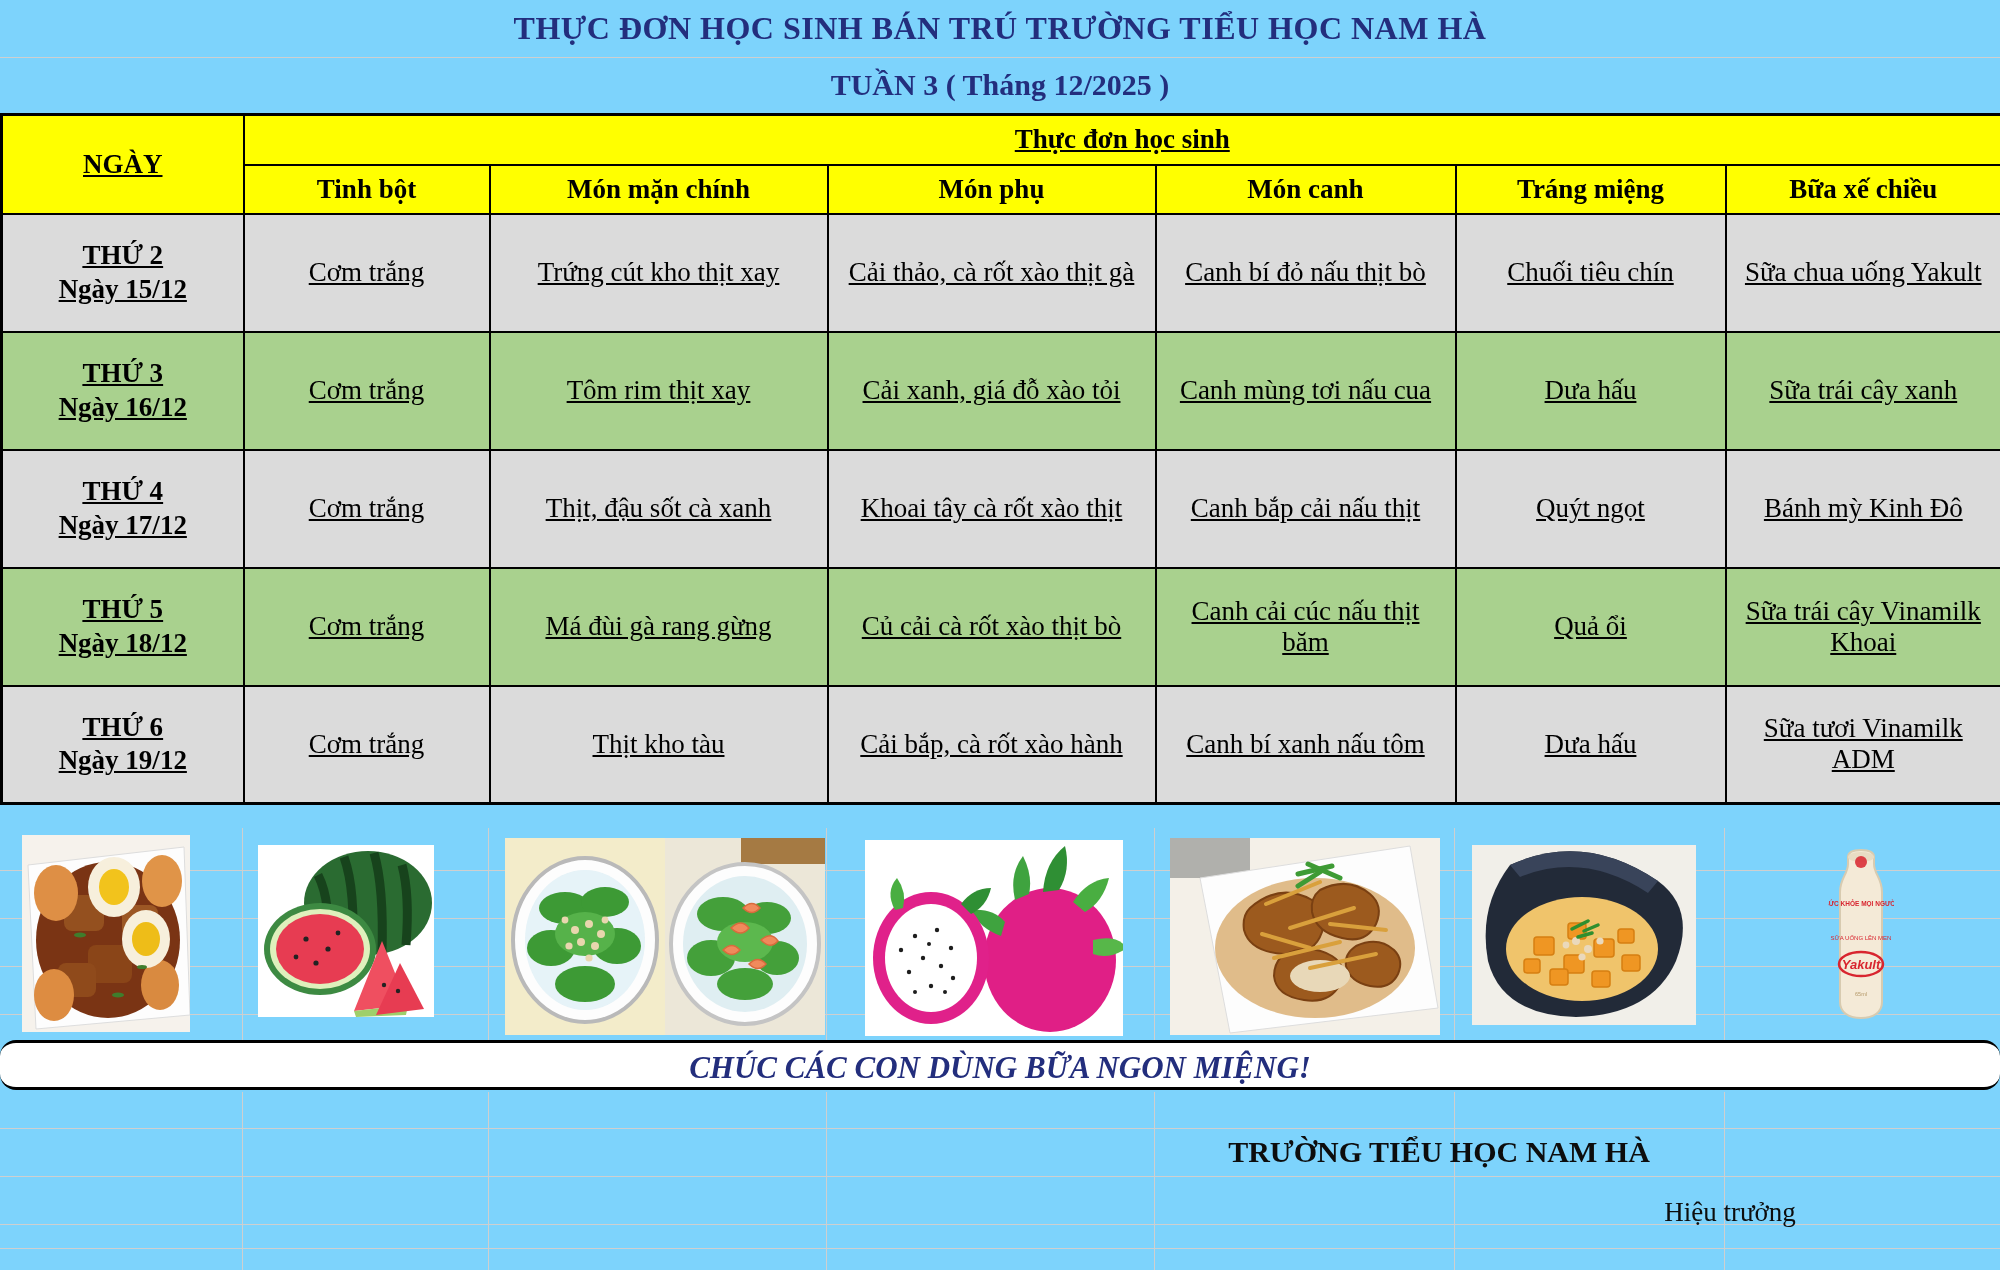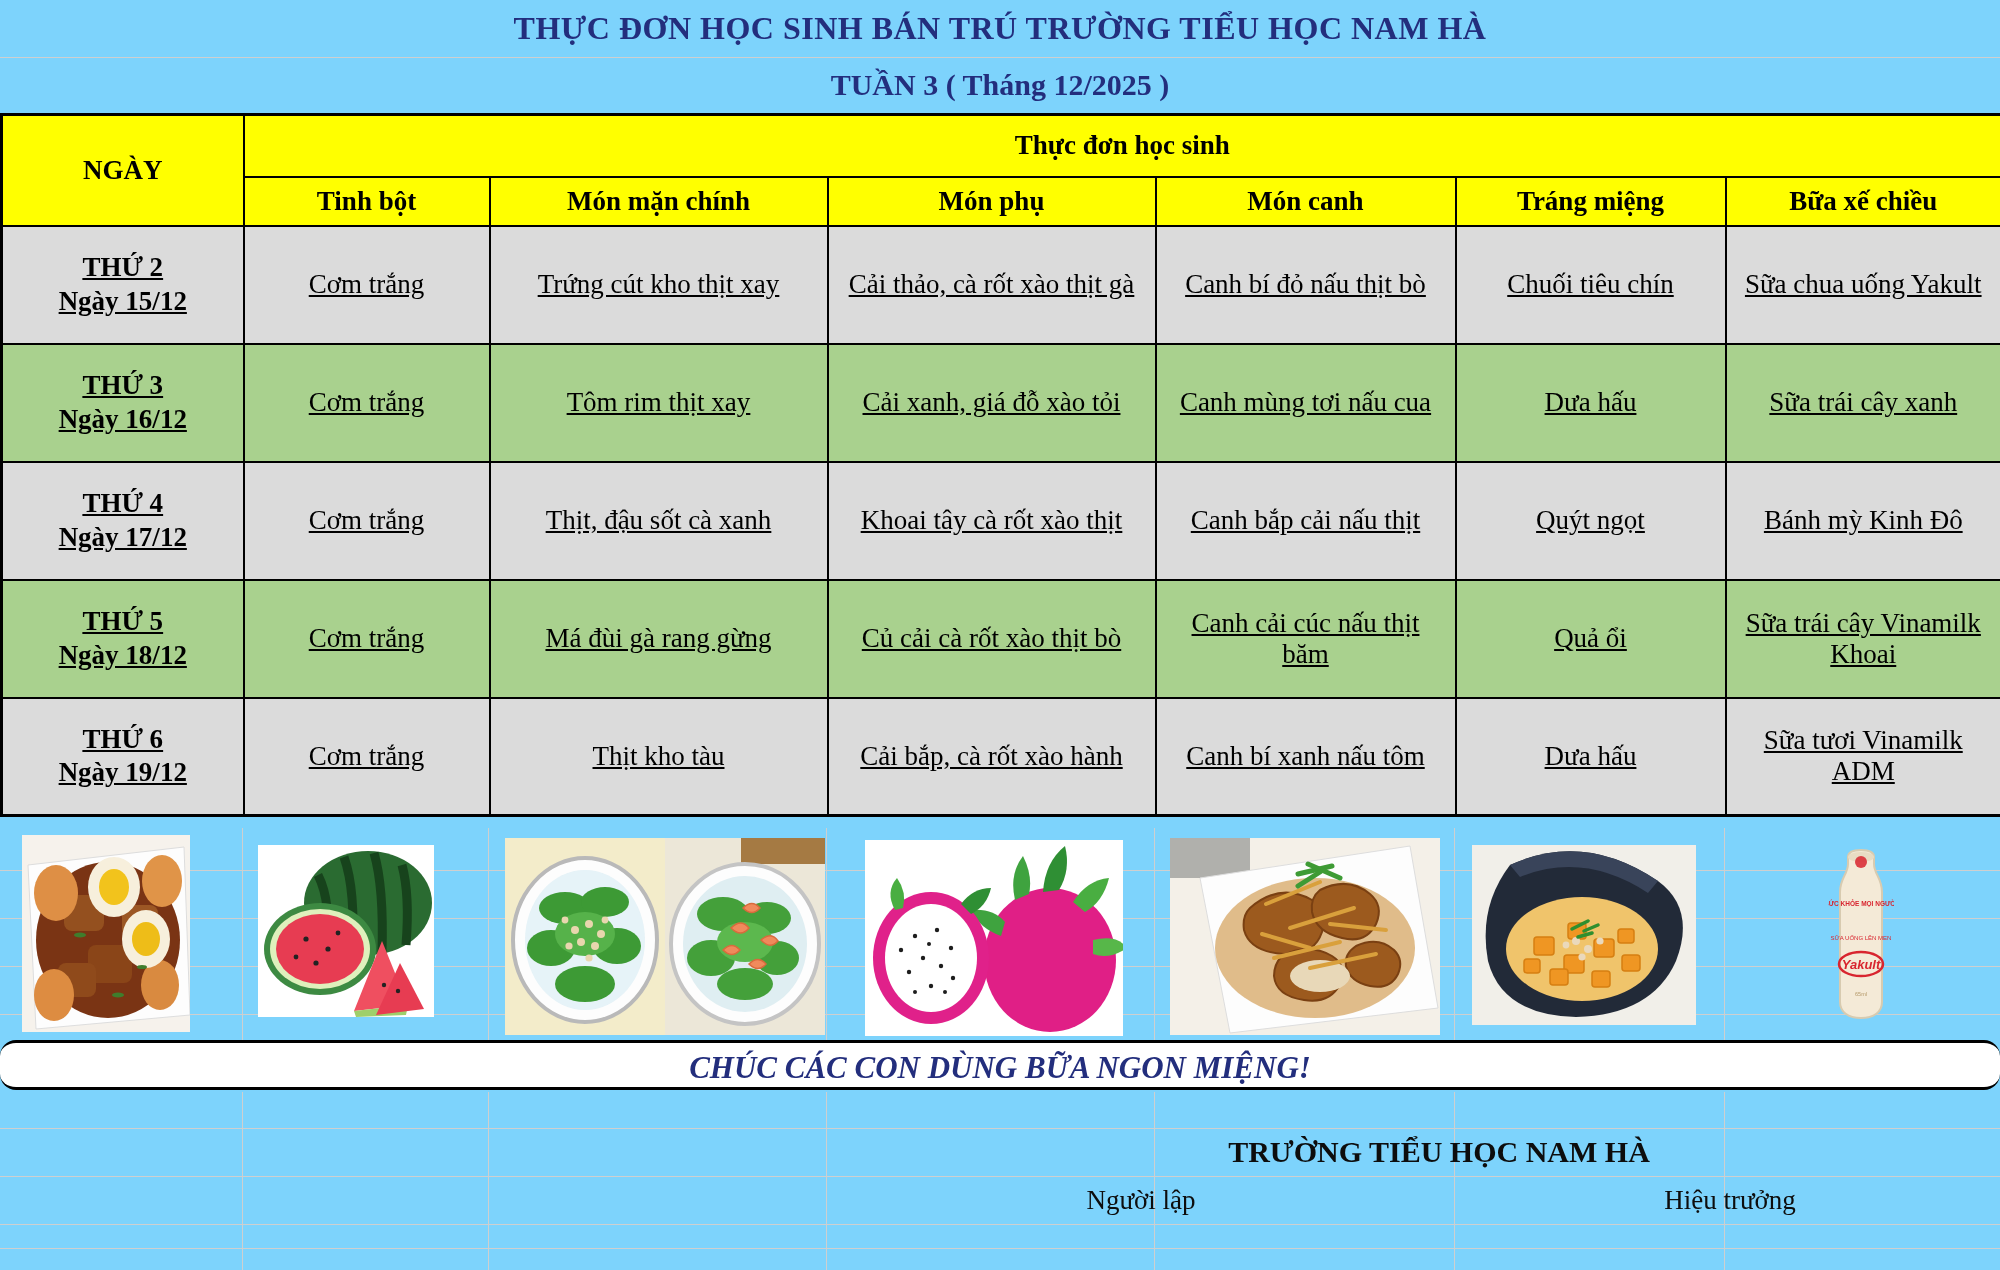--- a/index.html
+++ b/index.html
@@ -8,41 +8,41 @@
   
   .title{position:absolute;left:0;top:0;width:2000px;height:57px;line-height:57px;
          text-align:center;font-size:32px;font-weight:bold;color:#232e7d;letter-spacing:.5px;}
   .subtitle{position:absolute;left:0;top:57px;width:2000px;height:56px;line-height:56px;
          text-align:center;font-size:30px;font-weight:bold;color:#232e7d;}
   
   table.menu{position:absolute;left:0;top:113px;width:2000px;border-collapse:collapse;
              table-layout:fixed;border:3px solid #000;}
   table.menu td,table.menu th{border:2px solid #000;text-align:center;vertical-align:middle;
              padding:2px 10px;font-size:27px;color:#000;overflow:hidden;}
-  tr.h1{height:62px;} tr.h2{height:49px;} tr.data{height:118px;text-decoration:underline;}
+  tr.h1{height:50px;text-decoration:underline;} tr.h2{height:49px;} tr.data{height:118px;text-decoration:underline;}
   .yellow{background:#ffff00;}
   th.hd{font-weight:bold;font-size:29px;color:#1c2a6e;}
   th.ngay{font-weight:bold;font-size:30px;color:#0d0d0d;}
   tr.gray td{background:#dbdbdb;}
   tr.green td{background:#a9d18e;}
   td.day{font-weight:bold;font-size:29px;line-height:1.25;}
   
   .vline,.hline{position:absolute;background:#cfcfcf;z-index:0;}
   .vline{width:1px;} .hline{height:1px;left:0;width:2000px;}
   
   .photo{position:absolute;z-index:2;}
   
   .wishRow{position:absolute;left:0;top:1040px;width:2000px;height:50px;line-height:50px;
            background:#fff;border-top:3px solid #000;border-bottom:3px solid #000;
            text-align:center;font-size:31px;font-weight:bold;font-style:italic;color:#232e7d;z-index:3;box-sizing:border-box;border-radius:16px;}
   .school{position:absolute;left:1154px;top:1128px;width:570px;height:48px;line-height:48px;
           text-align:center;font-size:30px;font-weight:bold;color:#0d0d0d;z-index:3;}
   .signer{position:absolute;top:1177px;height:46px;line-height:46px;text-align:center;
           font-size:27px;color:#0d0d0d;z-index:3;}
-  #creator{left:1000px;width:282px;} #principal{left:1588px;width:284px;}
+  #creator{left:1000px;width:282px;} #principal{left:1588px;width:284px;margin-top:12px;}
 </style>
 </head>
 <body>
 
 <div id="screen">
 
   <div class="hline" style="top:57px"></div>
   <div class="hline" style="top:870px"></div>
   <div class="hline" style="top:918px"></div>
   <div class="hline" style="top:966px"></div>
@@ -328,16 +328,15 @@
     <circle cx="33" cy="14" r="6" fill="#d8252f" opacity=".85"></circle>
     <text x="33" y="58" text-anchor="middle" font-size="6.5" fill="#d8252f" font-family="Liberation Sans, sans-serif" font-weight="bold">SỨC KHỎE MỌI NGƯỜI</text>
     <text x="33" y="92" text-anchor="middle" font-size="6" fill="#d8252f" font-family="Liberation Sans, sans-serif">SỮA UỐNG LÊN MEN</text>
     <ellipse cx="33" cy="116" rx="22" ry="12" fill="none" stroke="#d8252f" stroke-width="2.5"></ellipse>
     <text x="33" y="121" text-anchor="middle" font-size="13" fill="#d8252f" font-style="italic" font-weight="bold" font-family="Liberation Sans, sans-serif">Yakult</text>
     <text x="33" y="148" text-anchor="middle" font-size="5.5" fill="#b59a6a" font-family="Liberation Sans, sans-serif">65ml</text>
   </svg>
 
   <div class="wishRow">CHÚC CÁC CON DÙNG BỮA NGON MIỆNG!</div>
   <div class="school">TRƯỜNG TIỂU HỌC NAM HÀ</div>
-  <div class="signer" id="creator">Người lập</div>
   <div class="signer" id="principal">Hiệu trưởng</div>
 
 </div>
 
 </body></html>

